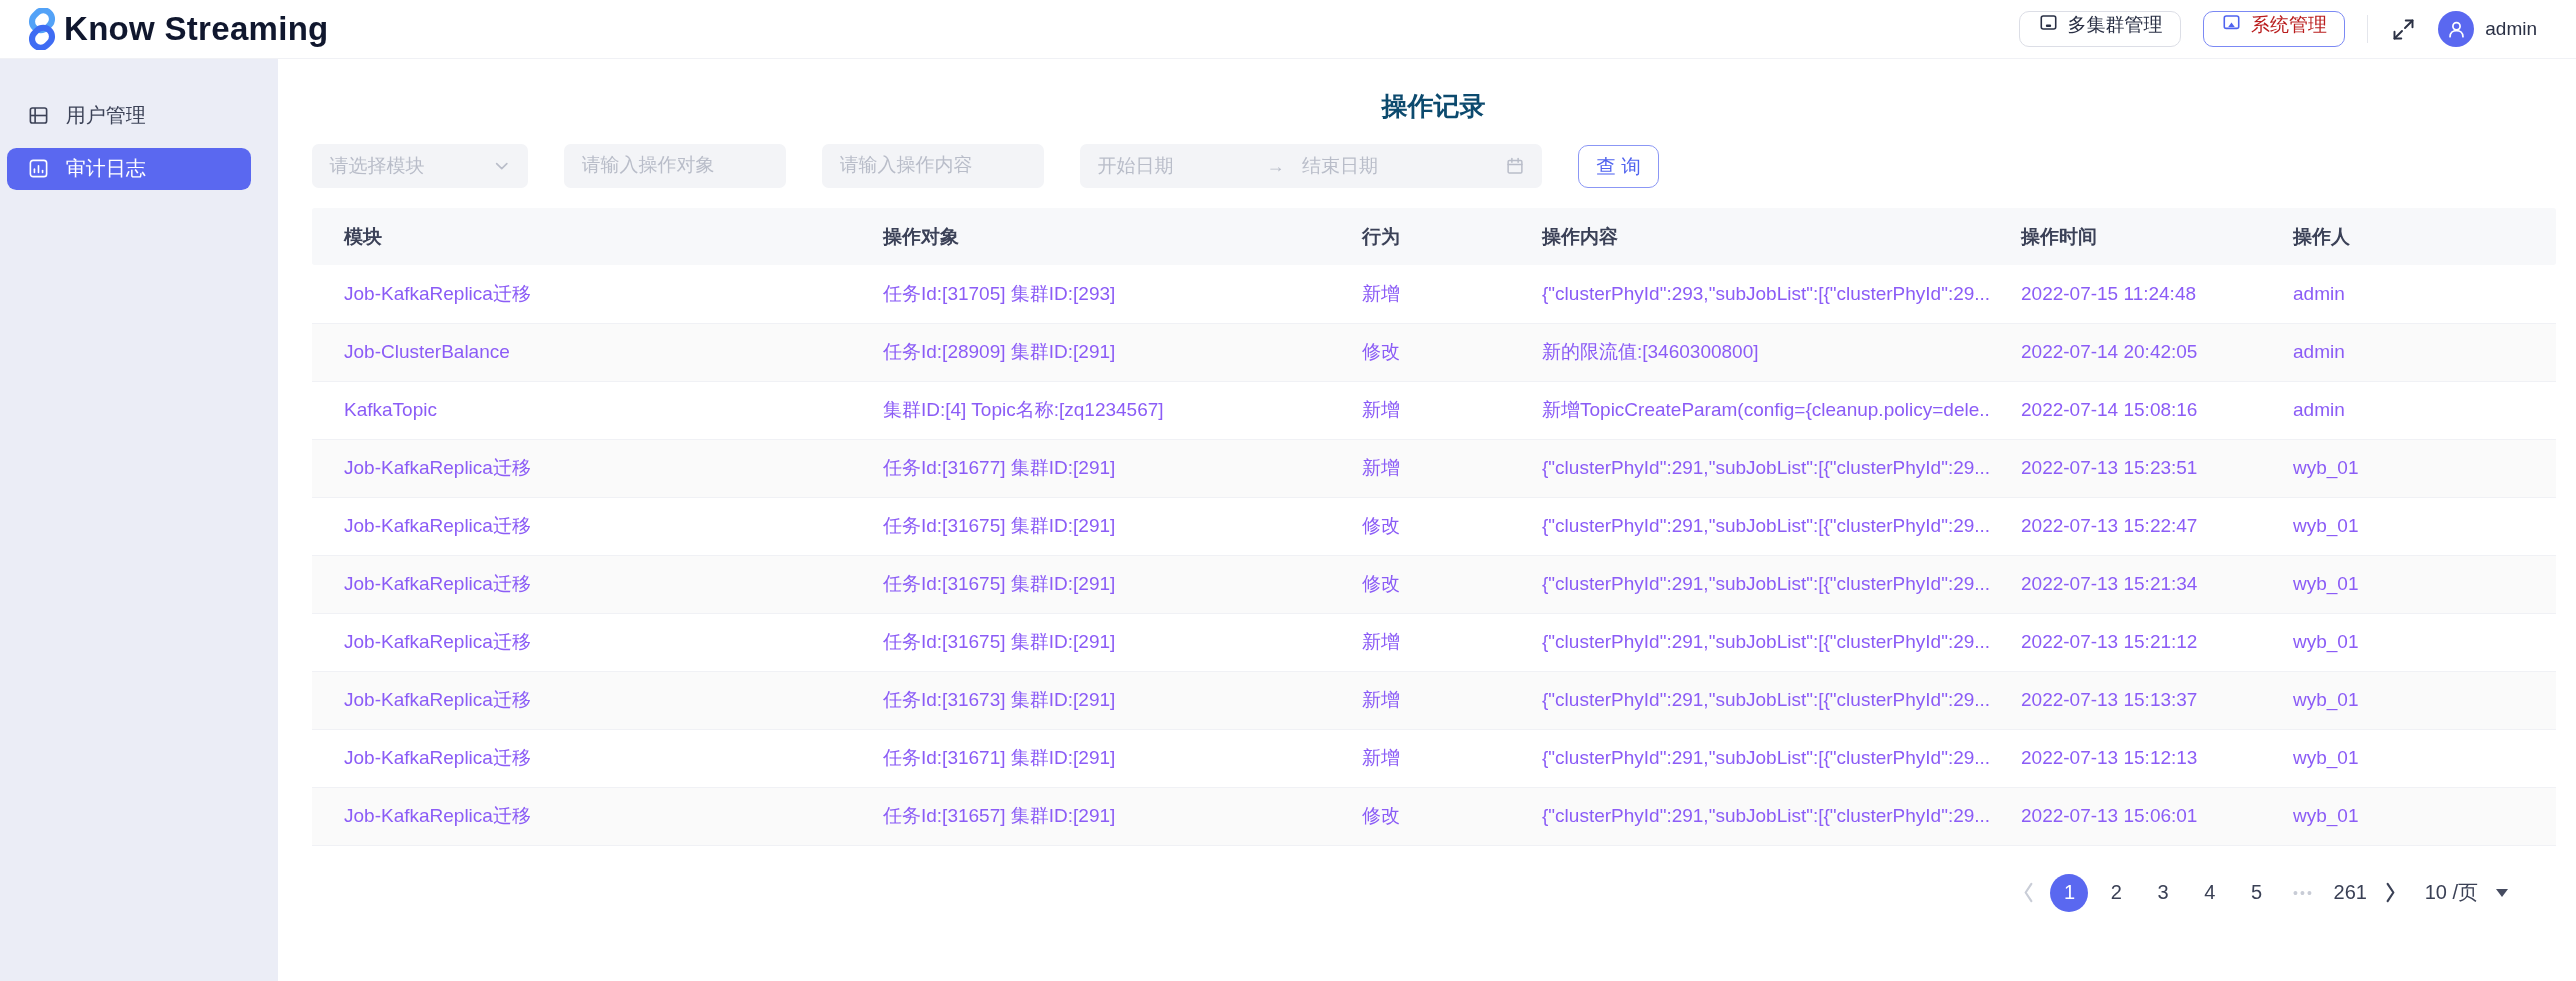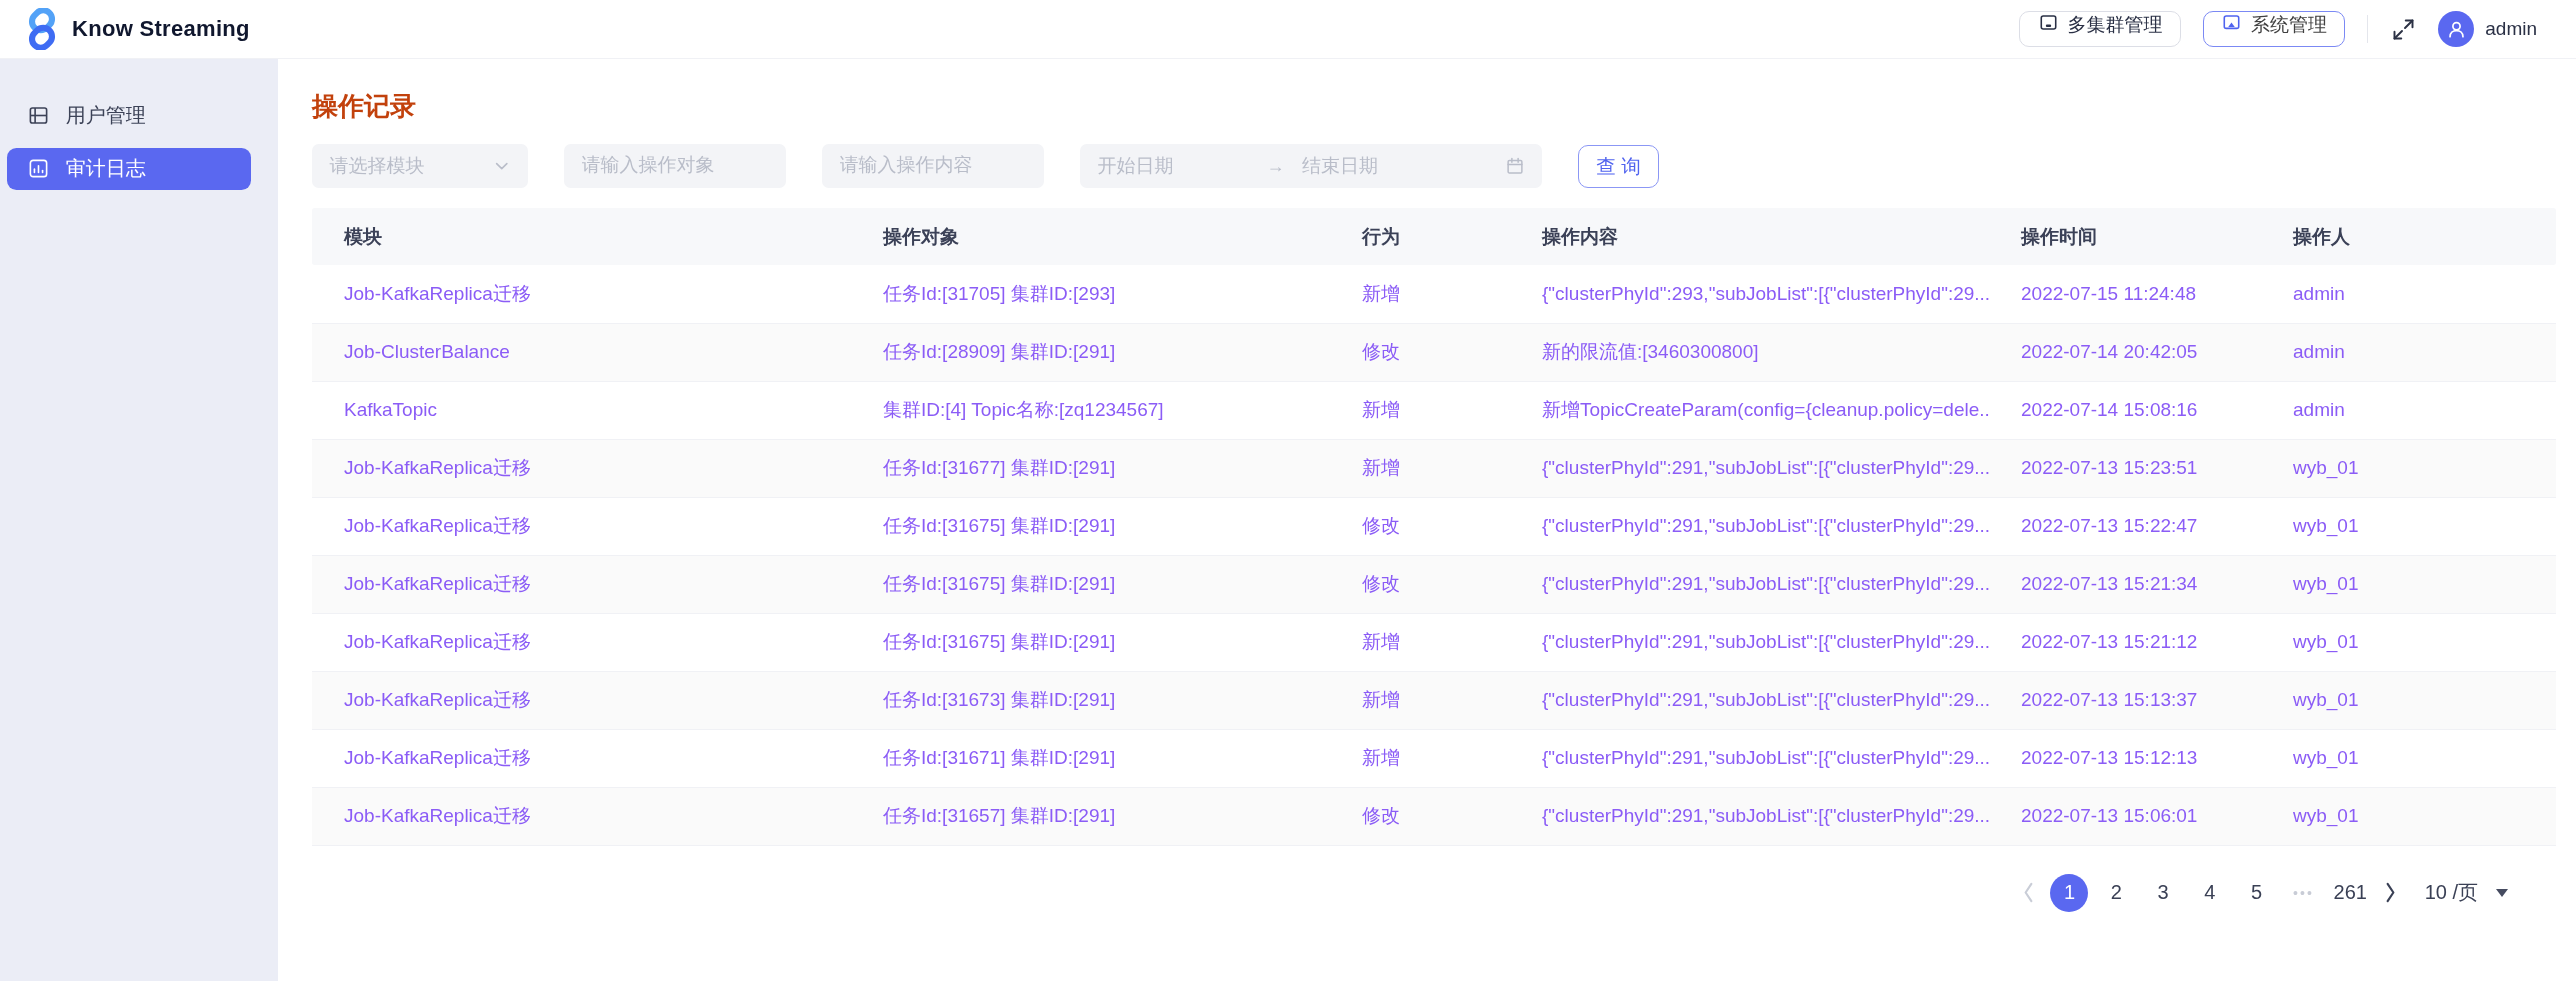--- a/index.html
+++ b/index.html
@@ -13,32 +13,32 @@
   
   .top-header {
     height:59px;
     display:flex; align-items:center;
     padding:0 39px 0 24px;
     background:#fff;
     border-bottom:0.7px solid #f0f1f5;
   }
   .logo { display:flex; align-items:center; }
   .logo svg { width:36px; height:42px; }
-  .brand-name { font-size:22px; font-weight:700; color:#10172e; margin-left:12px; letter-spacing:0.3px; }
+  .brand-name { font-size:33px; font-weight:700; color:#10172e; margin-left:4px; letter-spacing:0.3px; }
   .header-right { margin-left:auto; display:flex; align-items:center; gap:21.6px; }
   .hdr-btn {
     height:36px; padding:0 17.5px;
     border-radius:10px; border:1.3px solid #dcdee6;
     background:#fff; color:#2a3045;
     font-size:19px; font-family:inherit;
     display:inline-flex; align-items:flex-start; gap:8.8px;
     cursor:pointer; white-space:nowrap;
   }
   .hdr-btn svg { width:21px; height:21px; }
-  .hdr-btn.primary { border-color:#7b89f4; color:#404040; }
+  .hdr-btn.primary { border-color:#7b89f4; color:#b91c1c; }
   .vdiv { width:1.3px; height:28px; background:#e4e6ec; }
   .fs-btn { background:none; border:none; cursor:pointer; display:flex; align-items:center; }
   .fs-btn svg { width:27px; height:27px; }
   .user { display:flex; align-items:center; gap:10.8px; font-size:19px; color:#2a3045; cursor:pointer; }
   .avatar {
     width:36px; height:36px; border-radius:50%;
     background:#5a68f0; display:flex; align-items:center; justify-content:center;
   }
   .avatar svg { width:23px; height:23px; }
 
@@ -50,21 +50,21 @@
     border-radius:9.4px;
     display:flex; align-items:center; gap:16px;
     padding-left:20px;
     font-size:20px; color:#3c4257;
     cursor:pointer;
   }
   .side-item svg { width:23px; height:23px; flex-shrink:0; }
   .side-item.active { background:#5a68f0; color:#ffffff; }
 
   .main { flex:1; padding:30px 21px 0 34px; overflow:hidden; }
-  .page-title { font-size:26px; font-weight:600; color:#c2410c; margin-bottom:20px; }
+  .page-title { font-size:26px; font-weight:600; color:#0c4a6e; margin-bottom:20px;text-align:center; }
 
   
   .filters { display:flex; align-items:center; gap:36px; margin-bottom:20px; }
   .fbox {
     height:44px; background:#f3f4f7; border-radius:6.7px;
     display:flex; align-items:center; padding:0 17.5px;
     font-size:19px; color:#b9bdc9;
   }
   .fbox input {
     border:none; background:transparent; outline:none;

